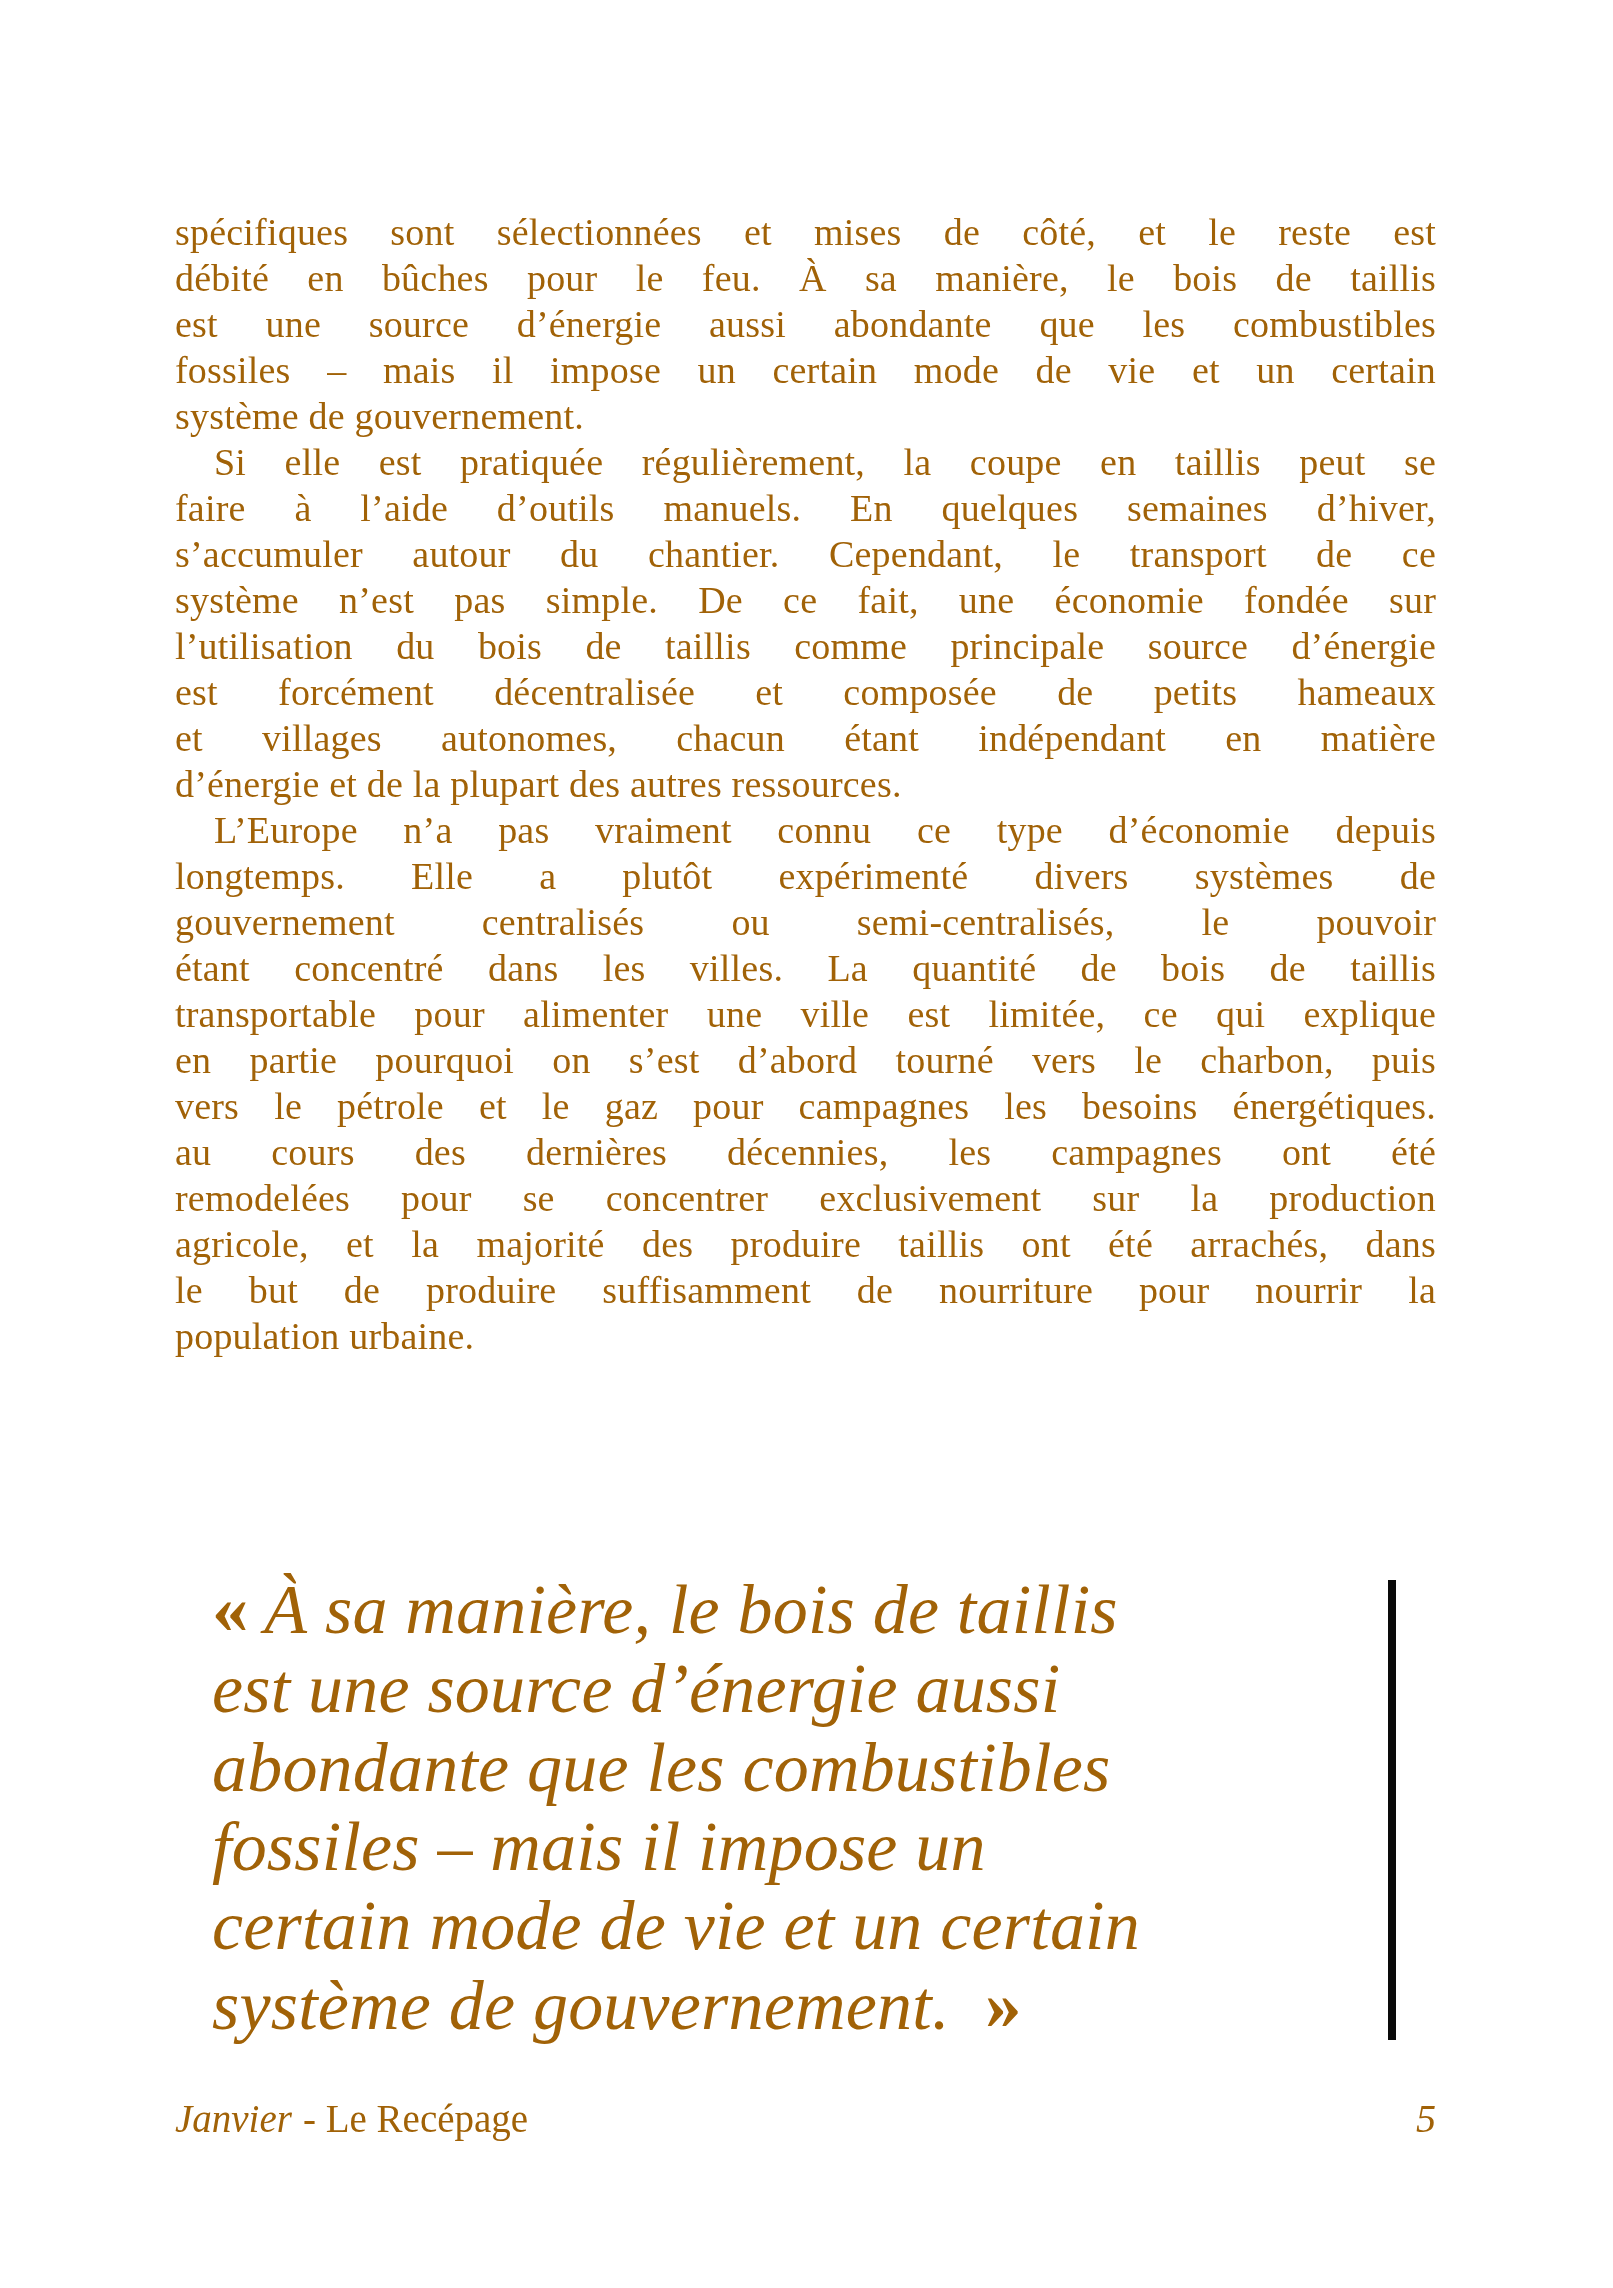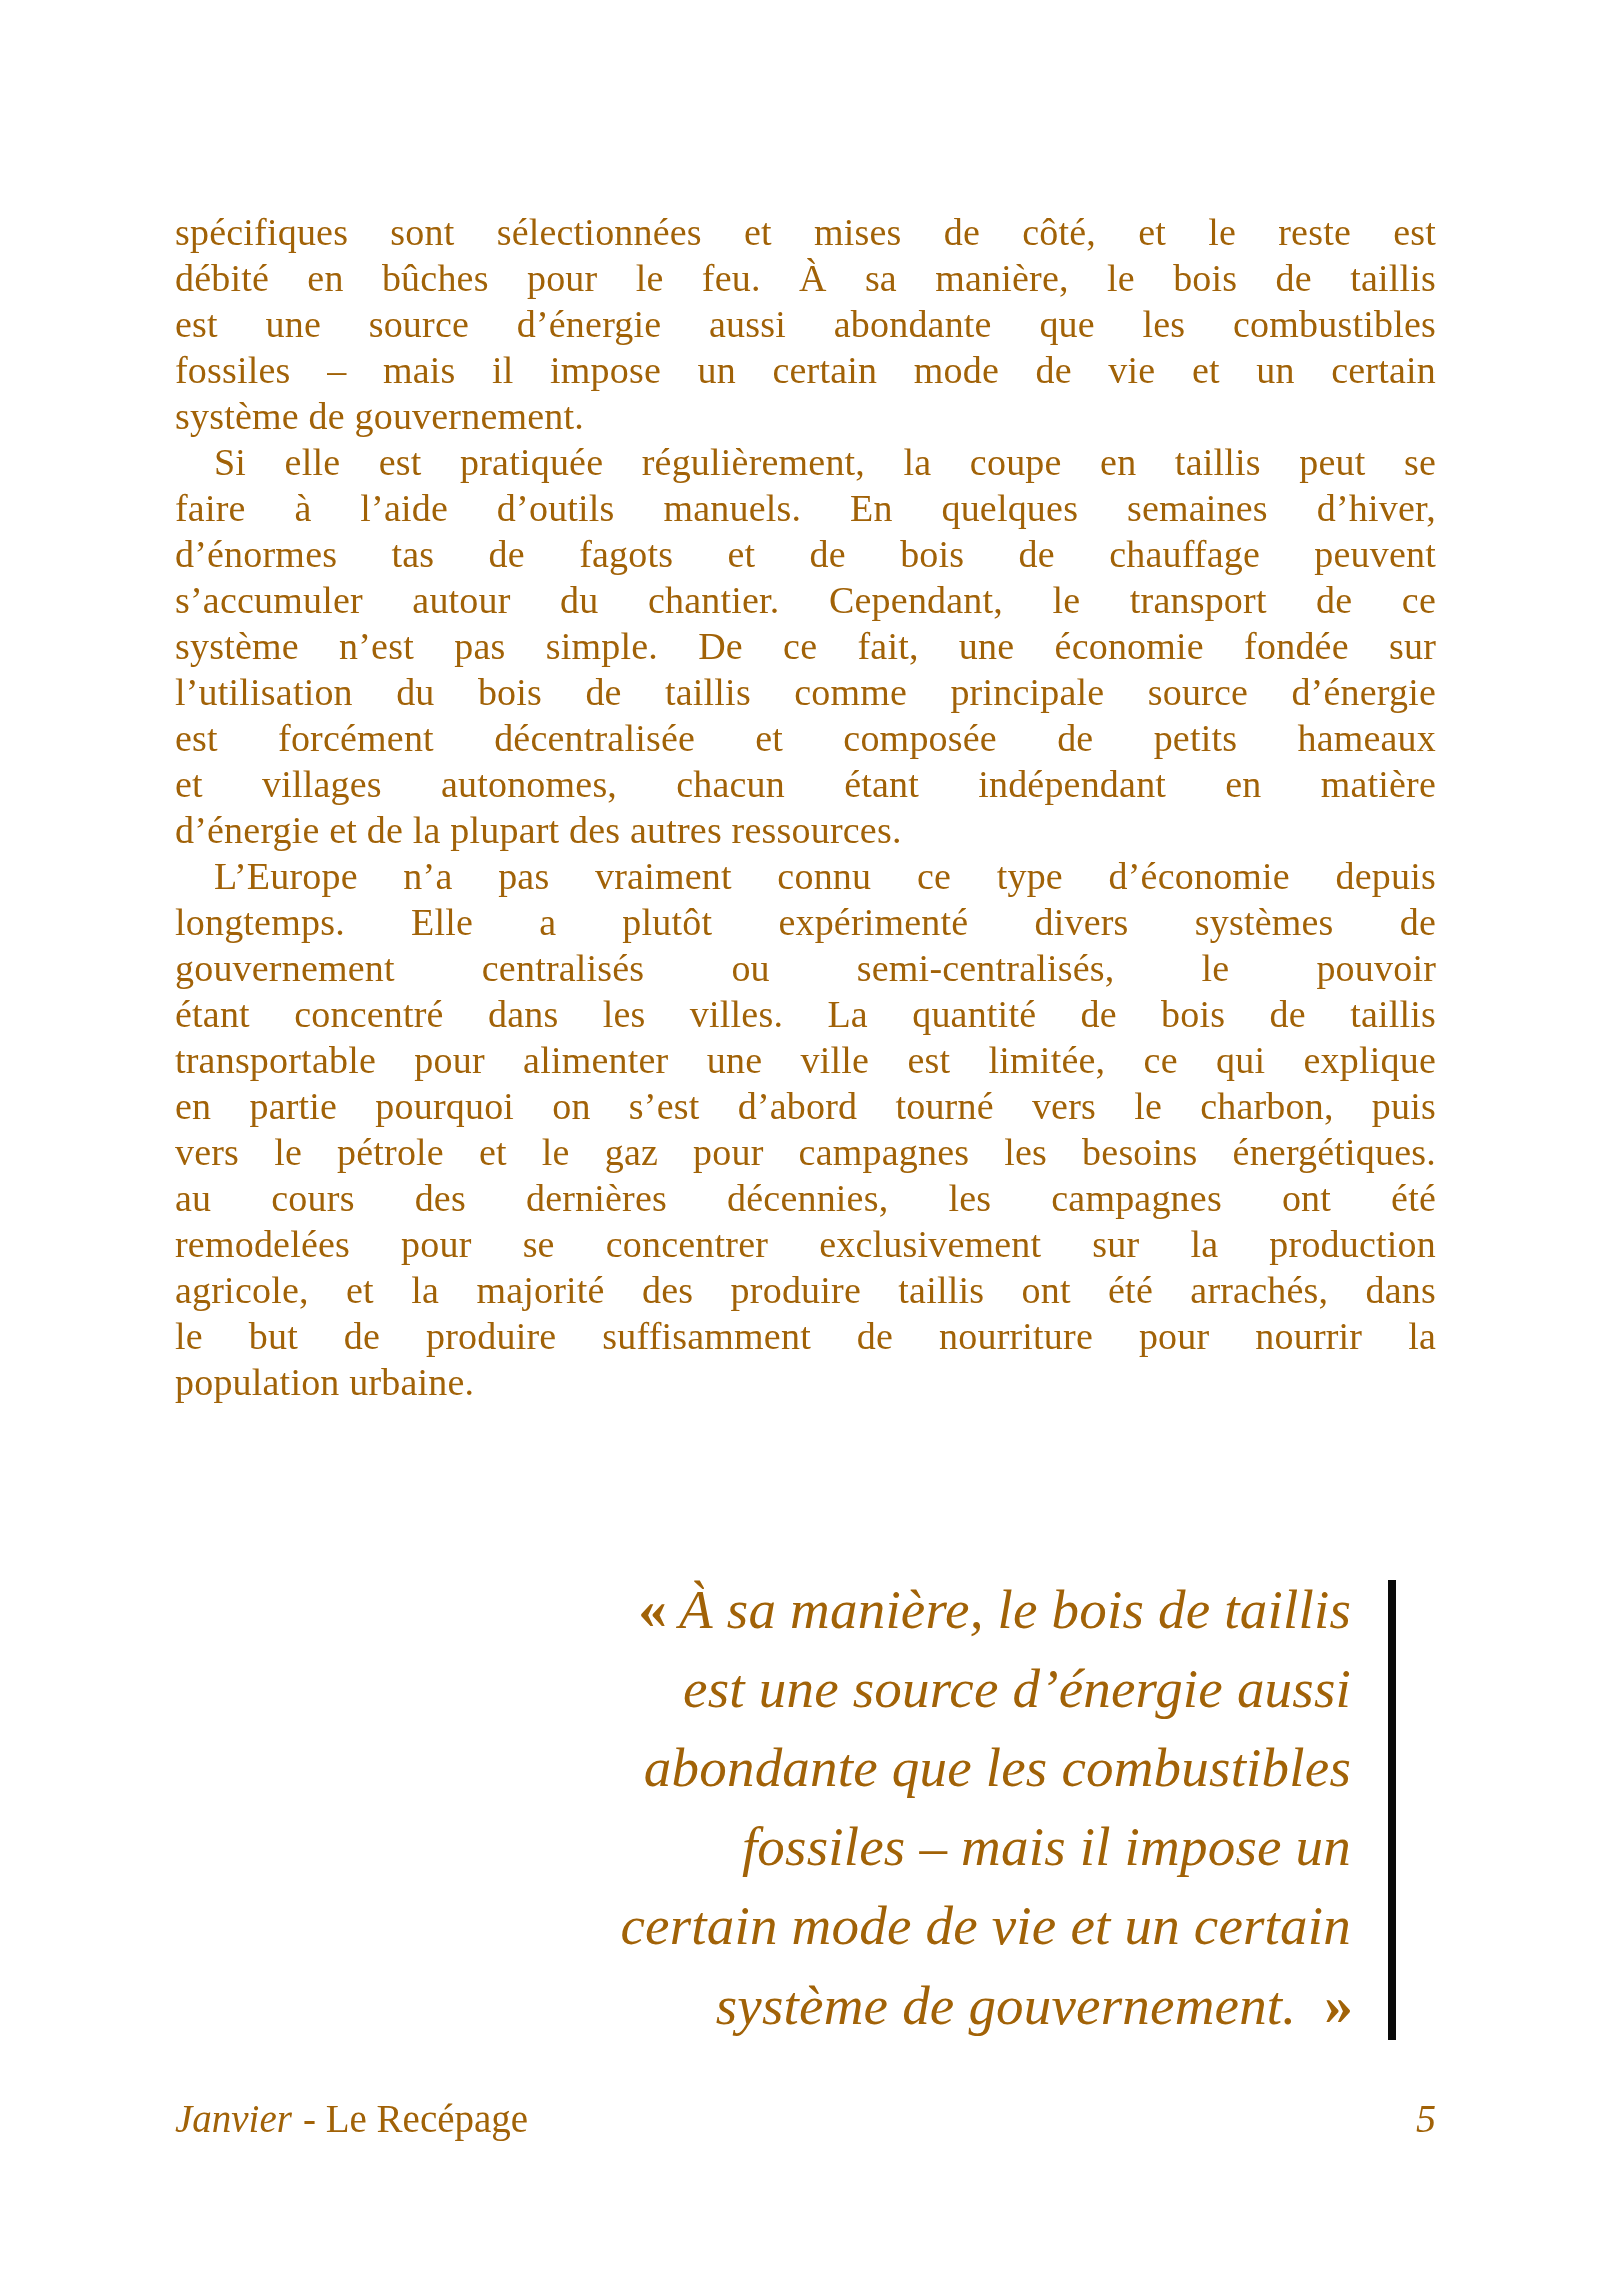--- a/index.html
+++ b/index.html
@@ -31,23 +31,23 @@
   .para { margin: 0; }
   .line { text-align: left; white-space: normal; }
   .line.just { text-align: justify; text-align-last: justify; }
   .line.indent { text-indent: 39px; }
   
   .pull-quote {
     position: absolute;
     left: 212px;
     top: 1569px;
     width: 1139px; 
-    text-align: right;
+    text-align: left;
     font-style: italic;
-    font-size: 55px;
+    font-size: 70px;
     line-height: 79px;
     letter-spacing: 0.2px;
   }
   .qline { white-space: nowrap; }
   .gmark {
     font-style: normal;
     font-weight: 700;
     font-size: 1.04em;
     letter-spacing: -1.8px;
   }
@@ -88,21 +88,20 @@
       <div class="para">
         <div class="line just">spécifiques sont sélectionnées et mises de côté, et le reste est</div>
         <div class="line just">débité en bûches pour le feu. À sa manière, le bois de taillis</div>
         <div class="line just">est une source d’énergie aussi abondante que les combustibles</div>
         <div class="line just">fossiles – mais il impose un certain mode de vie et un certain</div>
         <div class="line">système de gouvernement.</div>
       </div>
       <div class="para">
         <div class="line just indent">Si elle est pratiquée régulièrement, la coupe en taillis peut se</div>
         <div class="line just">faire à l’aide d’outils manuels. En quelques semaines d’hiver,</div>
-        <div class="line just">d’énormes tas de fagots et de bois de chauffage peuvent</div>
         <div class="line just">s’accumuler autour du chantier. Cependant, le transport de ce</div>
         <div class="line just">système n’est pas simple. De ce fait, une économie fondée sur</div>
         <div class="line just">l’utilisation du bois de taillis comme principale source d’énergie</div>
         <div class="line just">est forcément décentralisée et composée de petits hameaux</div>
         <div class="line just">et villages autonomes, chacun étant indépendant en matière</div>
         <div class="line">d’énergie et de la plupart des autres ressources.</div>
       </div>
       <div class="para">
         <div class="line just indent">L’Europe n’a pas vraiment connu ce type d’économie depuis</div>
         <div class="line just">longtemps. Elle a plutôt expérimenté divers systèmes de</div>

